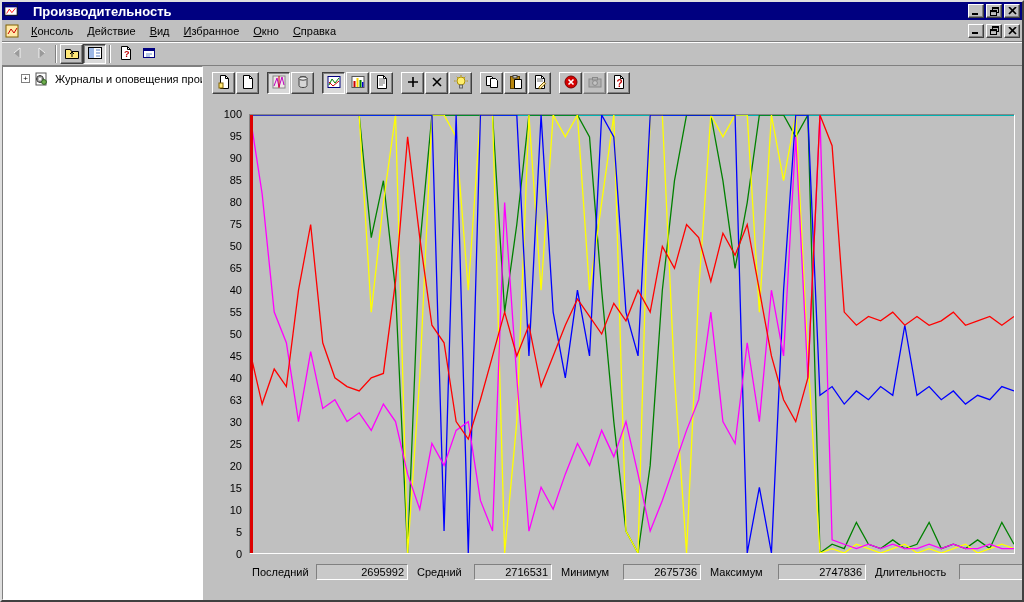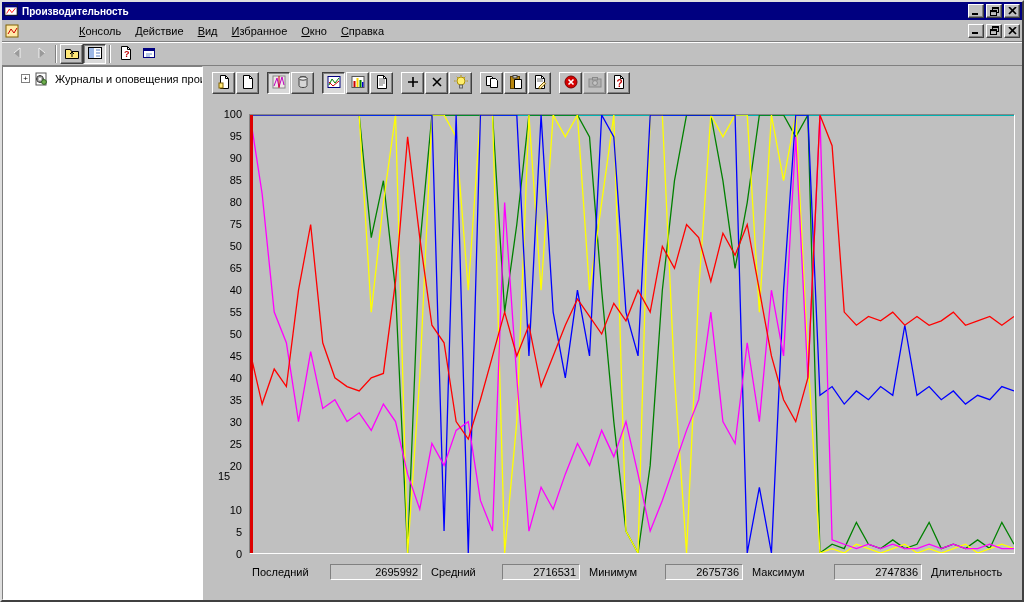--- a/index.html
+++ b/index.html
@@ -3,30 +3,30 @@
 <meta charset="utf-8">
 <style>
   * { margin:0; padding:0; box-sizing:border-box; }
   html,body { width:1024px; height:602px; overflow:hidden;
     font-family:"Liberation Sans", sans-serif; font-size:11px; color:#000; }
   .window { position:absolute; inset:0; background:#c0c0c0;
     border:2px solid; border-color:#dfdfdf #404040 #404040 #dfdfdf; }
   
   .titlebar { position:absolute; left:0; right:0; top:0; height:18px;
     background:#000080; display:flex; align-items:center; padding:0 2px; }
-  .titlebar .ttext { color:#fff; font-weight:bold; font-size:10px; margin-left:4px; flex:1; }
+  .titlebar .ttext { color:#fff; font-weight:bold; font-size:13px; margin-left:15px; flex:1; }
   .wbtn { width:16px; height:14px; background:#c0c0c0; margin-left:2px;
     border:1px solid; border-color:#fff #404040 #404040 #fff;
     box-shadow:inset -1px -1px 0 #808080; display:flex; align-items:center;
     justify-content:center; font-size:9px; font-weight:bold; line-height:1; }
   .wbtn svg { display:block; }
   
   .menubar { position:absolute; left:0; right:0; top:18px; height:22px;
     background:#c0c0c0; display:flex; align-items:center; padding:0 2px;
-    border-bottom:1px solid #808080; box-shadow:0 1px 0 #fff;gap:48px; }
+    border-bottom:1px solid #808080; box-shadow:0 1px 0 #fff; }
   .menuitem { padding:3px 7px; cursor:default; }
   .menuitem u { text-decoration:underline; }
   .menubar .spacer { flex:1; }
   
   .toolbar { position:absolute; left:0; right:0; top:41px; height:23px;
     background:#c0c0c0; display:flex; align-items:center; padding:0 4px;
     border-bottom:1px solid #808080; box-shadow:0 1px 0 #fff; }
   .tbtn { width:23px; height:20px; display:flex; align-items:center; justify-content:center; }
   .tbtn.raised { border:1px solid; border-color:#fff #404040 #404040 #fff;
     box-shadow:inset -1px -1px 0 #808080; background:#c0c0c0; }
@@ -64,21 +64,21 @@
     background:#c0c0c0; border:1px solid; border-color:#868686 #fdfdfd #fdfdfd #868686; }
   .plot svg { position:absolute; inset:0; width:100%; height:100%; }
   .sweepmarker { position:absolute; left:0; top:0; width:3px; height:100%; background:#dd0000; }
   
   .stats { position:absolute; left:16px; right:0; top:496px; height:20px;
     display:flex; align-items:center; padding-left:30px; }
   .stat { display:flex; align-items:center; margin-right:9px; }
   .stat .slbl { margin-right:4px; }
   .statbox { height:16px; background:#c9c9c9; border:1px solid;
     border-color:#808080 #fff #fff #808080; text-align:right;
-    padding:1px 3px 0 0; overflow:hidden;margin-left:14px; }
+    padding:1px 3px 0 0; overflow:hidden; }
   
   .ltable { position:absolute; left:0; right:0; top:522px; bottom:0;
     border-top:2px solid; border-color:#fff; display:flex; align-items:flex-start;
     background:#c0c0c0; padding-top:1px; }
   .lth { height:15px; background:#c0c0c0; border:1px solid;
     border-color:#fff #404040 #404040 #fff; box-shadow:inset -1px -1px 0 #808080;
     padding:1px 3px 0 3px; overflow:hidden; white-space:nowrap; flex:none; }
 </style>
 </head>
 <body>
@@ -322,25 +322,25 @@
                 <path d="M3.5 1.5h6l3 3v10h-9z" fill="#fff" stroke="#000"></path>
                 <path d="M9.5 1.5v3h3" fill="none" stroke="#000"></path>
                 <text x="5.5" y="12.5" font-size="10" font-weight="bold" fill="#c00000">?</text>
               </svg></span>
           </span>
         </div>
       <div class="ylabels" id="ylabels">
           <div class="ytick" style="top: 482px;">0</div>
           <div class="ytick" style="top: 460px;">5</div>
           <div class="ytick" style="top: 438px;">10</div>
-          <div class="ytick" style="top: 404px; text-align: center;">15</div>
+          <div class="ytick" style="top: 416px;">15</div>
           <div class="ytick" style="top: 394px;">20</div>
           <div class="ytick" style="top: 372px;">25</div>
           <div class="ytick" style="top: 350px;">30</div>
-          <div class="ytick" style="top: 328px;">35</div>
+          <div class="ytick" style="top: 328px;">63</div>
           <div class="ytick" style="top: 306px;">40</div>
           <div class="ytick" style="top: 284px;">45</div>
           <div class="ytick" style="top: 262px;">50</div>
           <div class="ytick" style="top: 240px;">55</div>
           <div class="ytick" style="top: 218px;">40</div>
           <div class="ytick" style="top: 196px;">65</div>
           <div class="ytick" style="top: 174px;">50</div>
           <div class="ytick" style="top: 152px;">75</div>
           <div class="ytick" style="top: 130px;">80</div>
           <div class="ytick" style="top: 108px;">85</div>

